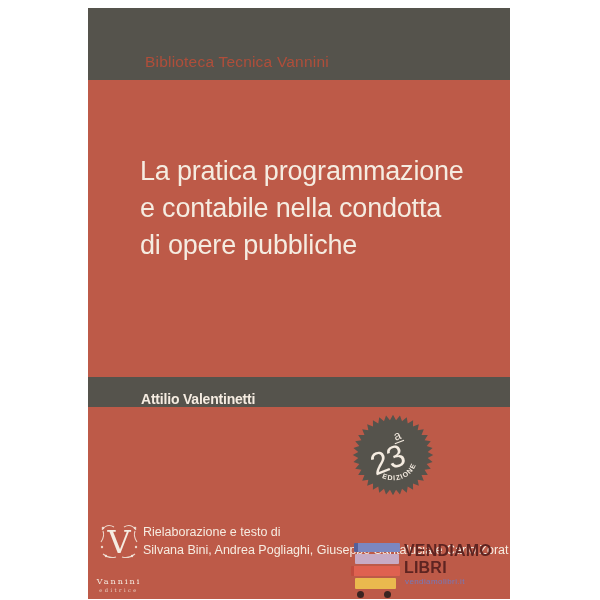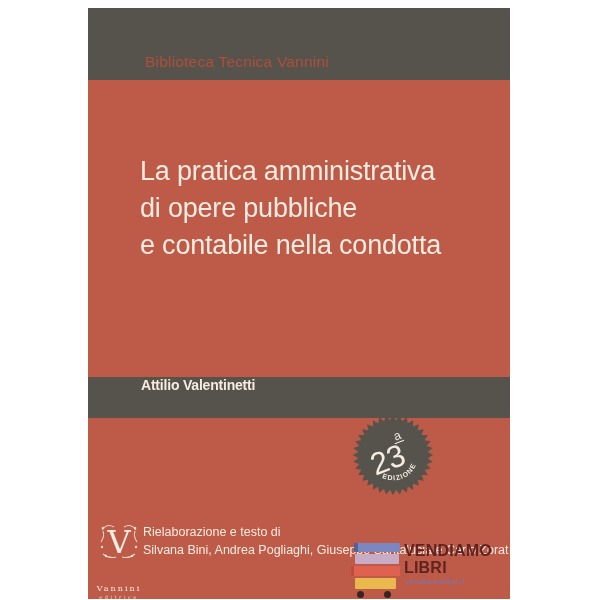--- a/index.html
+++ b/index.html
@@ -10,32 +10,32 @@
   
   .top-band{position:absolute;left:0;top:0;width:100%;height:72px;background:#55534c;}
   .series-title{position:absolute;left:57px;top:45px;font-size:15.5px;letter-spacing:.2px;color:#b04e3a;font-weight:500;}
 
   
   .title{position:absolute;left:52px;top:145px;color:#f5ece1;font-size:27px;line-height:37px;font-weight:500;letter-spacing:-.2px;}
   .subtitle{position:absolute;left:52px;top:257px;color:#f9f0e6;font-size:15px;line-height:21px;font-weight:700;}
   .update-note{position:absolute;left:52px;top:311px;color:#efddd1;font-size:13px;font-style:italic;letter-spacing:.2px;}
 
   
-  .author-band{position:absolute;left:0;top:369px;width:100%;height:41px;background:#55534c;display:flex;align-items:flex-start;}
+  .author-band{position:absolute;left:0;top:369px;width:100%;height:30px;background:#55534c;display:flex;align-items:flex-end;}
   .author-name{margin-left:53px;color:#f5ece1;font-size:14px;font-weight:700;letter-spacing:-.2px;}
 
   
   .edition-badge{position:absolute;left:264px;top:406px;width:82px;height:82px;}
 
   
   .credits{position:absolute;left:55px;top:516px;color:#f6ece1;font-size:12.5px;line-height:17.5px;}
 
   
   .publisher-logo{position:absolute;left:6px;top:514px;width:50px;text-align:center;color:#f5ece1;}
-  .publisher-name{font-family:"DejaVu Serif",serif;font-size:8px;letter-spacing:2px;margin-top:18px;}
+  .publisher-name{font-family:"DejaVu Serif",serif;font-size:8px;letter-spacing:2px;margin-top:11px;}
   .publisher-sub{font-family:"DejaVu Serif",serif;font-size:5px;letter-spacing:2.5px;margin-top:1px;opacity:.85;}
 
   
   .watermark{position:absolute;left:348px;top:538px;width:150px;height:62px;}
   .cart{position:absolute;left:0;top:0;width:54px;height:62px;}
   .book{position:absolute;border-radius:1px;}
   .book1{left:6px;top:5px;width:42px;height:9px;background:#7b87c0;border-left:4px solid #566099;}
   .book2{left:7px;top:16px;width:44px;height:10px;background:#c8abc4;}
   .book3{left:3px;top:28px;width:46px;height:10px;background:#df6150;border-left:3px solid #bf4c3e;}
   .book4{left:7px;top:40px;width:41px;height:11px;background:#eab94e;}
@@ -49,23 +49,23 @@
 <body>
 
 <div class="canvas">
   <div class="cover">
 
     <div class="top-band">
       <div class="series-title">Biblioteca Tecnica Vannini</div>
     </div>
 
     <div class="title">
-      <div>La pratica amministrativa</div>
+      <div>La pratica programmazione</div>
+      <div>e contabile nella condotta</div>
       <div>di opere pubbliche</div>
-      <div>e contabile nella condotta</div>
     </div>
 
 
 
     <div class="author-band">
       <div class="author-name">Attilio Valentinetti</div>
     </div>
 
     <svg class="edition-badge" viewBox="0 0 100 100" xmlns="http://www.w3.org/2000/svg">
       <polygon id="starburst" fill="#55534c" points="50.00,1.00 53.70,7.66 58.51,1.74 61.00,8.95 66.76,3.96 67.96,11.48 74.50,7.56 74.38,15.19 81.50,12.46 80.05,19.95 87.54,18.50 84.81,25.62 92.44,25.50 88.52,32.04 96.04,33.24 91.05,39.00 98.26,41.49 92.34,46.30 99.00,50.00 92.34,53.70 98.26,58.51 91.05,61.00 96.04,66.76 88.52,67.96 92.44,74.50 84.81,74.38 87.54,81.50 80.05,80.05 81.50,87.54 74.38,84.81 74.50,92.44 67.96,88.52 66.76,96.04 61.00,91.05 58.51,98.26 53.70,92.34 50.00,99.00 46.30,92.34 41.49,98.26 39.00,91.05 33.24,96.04 32.04,88.52 25.50,92.44 25.62,84.81 18.50,87.54 19.95,80.05 12.46,81.50 15.19,74.38 7.56,74.50 11.48,67.96 3.96,66.76 8.95,61.00 1.74,58.51 7.66,53.70 1.00,50.00 7.66,46.30 1.74,41.49 8.95,39.00 3.96,33.24 11.48,32.04 7.56,25.50 15.19,25.62 12.46,18.50 19.95,19.95 18.50,12.46 25.62,15.19 25.50,7.56 32.04,11.48 33.24,3.96 39.00,8.95 41.49,1.74 46.30,7.66"></polygon>

